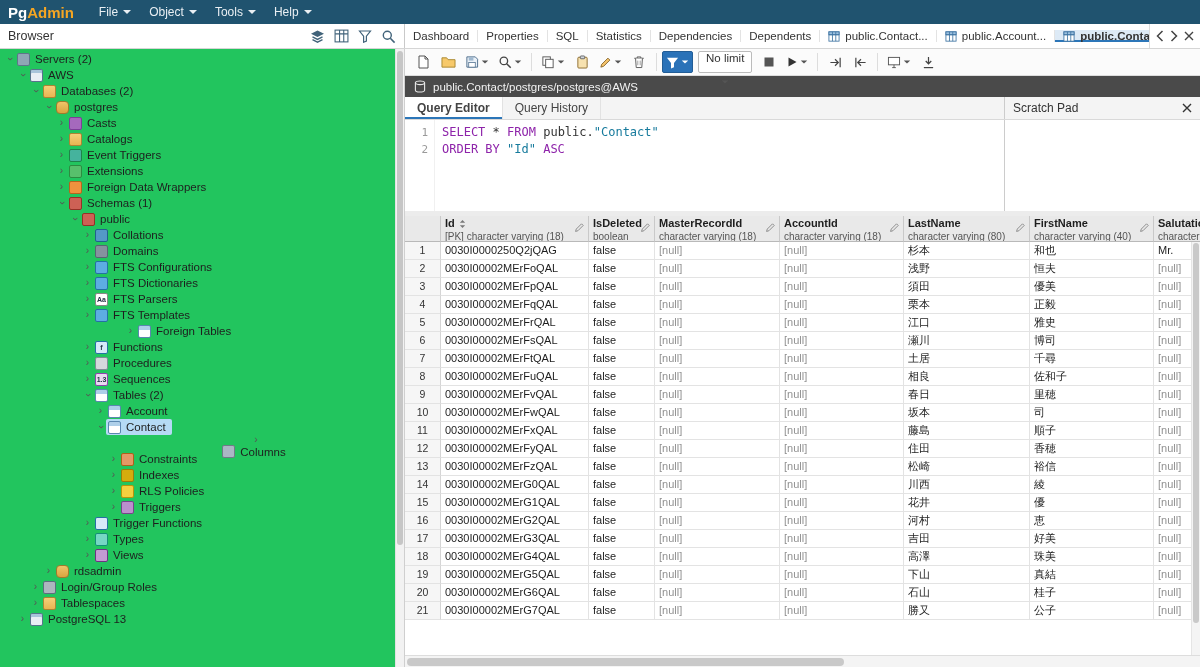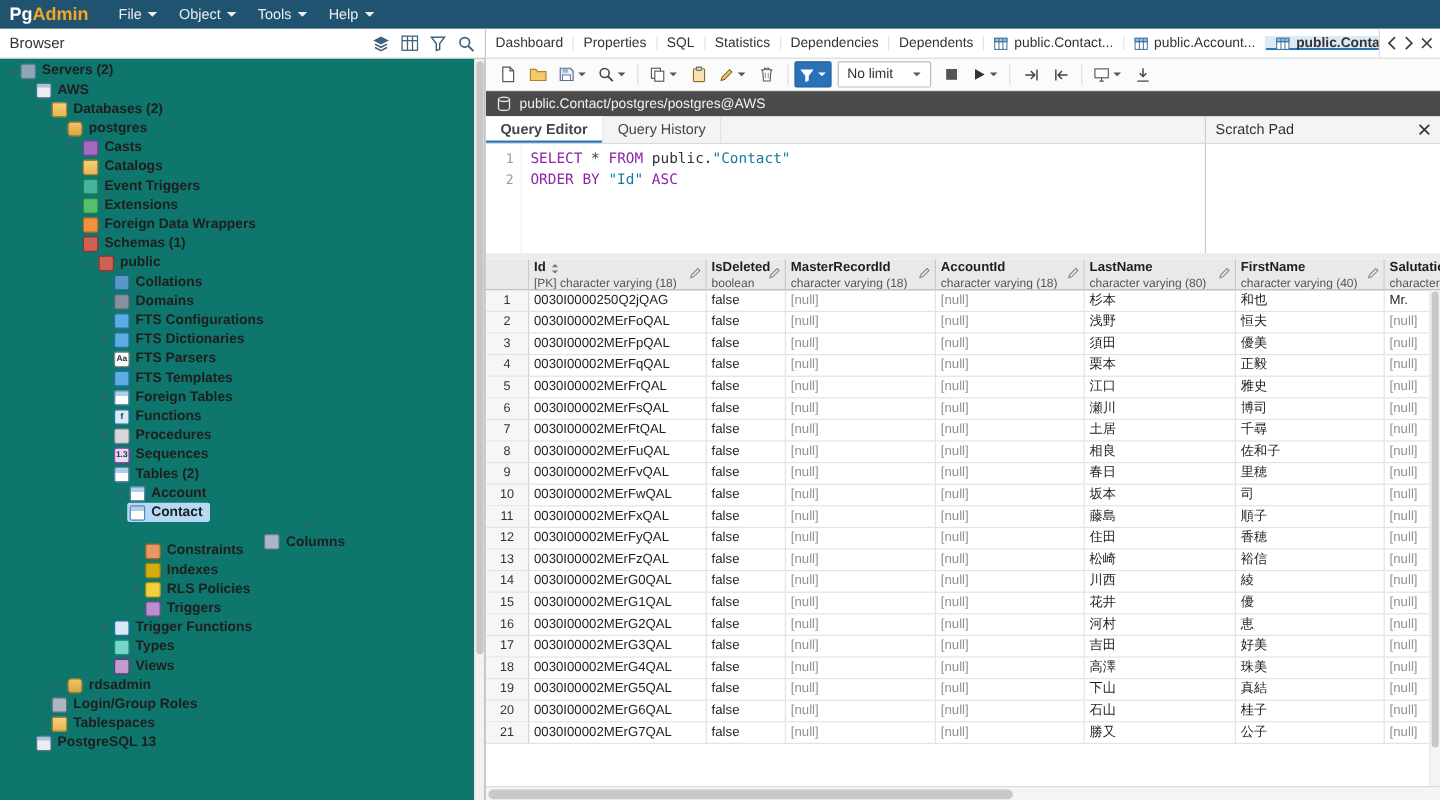--- a/index.html
+++ b/index.html
@@ -27,21 +27,21 @@
   .tabbar { flex:1; display:flex; align-items:center; overflow:hidden; position:relative; }
   .tab { flex:none; display:flex; align-items:center; gap:5px; padding:0 8px; font-size:11.5px; color:#333; border-right:1px solid #e3e3e3; white-space:nowrap; cursor:pointer; }
   .tab.active { background:#ddeaf6; font-weight:bold; box-shadow:inset 0 -2px 0 #2c76b8; }
   .tab-controls { position:absolute; right:0; top:0; bottom:0; background:#fff; display:flex; align-items:center; gap:2px; padding:0 4px; border-left:1px solid #ddd; }
   .tab-controls .icon-btn { padding:2px; }
 
   
   .main { display:flex; height:618px; }
 
   
-  .left-panel { width:405px; min-width:405px; overflow:hidden; position:relative; border-right:1px solid #cfcfcf; background:#0f766e;font-weight:bold; }
+  .left-panel { width:405px; min-width:405px; overflow:hidden; position:relative; border-right:1px solid #cfcfcf; background:#22c55e; }
   .tree { padding-top:2px; }
   .tree-row { height:16px; display:flex; align-items:center; font-size:11.5px; white-space:nowrap; cursor:pointer; }
   .twisty { width:11px; flex:none; color:#555; font-size:10px; line-height:10px; text-align:center; }
   .twisty::before { content:"\203A"; display:inline-block; }
   .twisty.exp::before { transform:rotate(90deg); }
   .row-inner { display:flex; align-items:center; height:16px; padding:0 6px 0 1px; border-radius:2px; }
   .tree-row.selected .row-inner { background:#b5daf5; }
   .ti { width:13px; height:13px; border-radius:2px; margin:0 4px 0 1px; flex:none; position:relative; display:inline-block; }
   .ti[data-glyph]::after { content:attr(data-glyph); position:absolute; inset:0; font-size:7px; font-weight:bold; line-height:12px; text-align:center; color:#234; }
 
@@ -78,21 +78,21 @@
 
   
   .right-panel { flex:1; display:flex; flex-direction:column; min-width:0; }
 
   .qtoolbar { height:27px; display:flex; align-items:center; gap:1px; padding:0 6px; background:#fbfbfb; border-bottom:1px solid #ddd; }
   .tb { height:22px; min-width:24px; display:flex; align-items:center; justify-content:center; gap:2px; background:none; border:1px solid transparent; border-radius:2px; padding:0 3px; cursor:pointer; }
   .tb .caret-down { border-top-color:#555; transform:scale(.8); }
   .tb.primary { background:#2a72b8; border-color:#225d96; }
   .tb.primary .caret-down { border-top-color:#fff; }
   .tb-sep { width:1px; height:18px; background:#ddd; margin:0 4px; flex:none; }
-  .limit-select { display:flex; align-items:center; gap:16px; border:1px solid #bbb; border-radius:2px; background:#fff; height:22px; padding:0 7px; font-size:11.5px; color:#333; margin:0 4px; cursor:pointer; }
+  .limit-select { display:flex; align-items:center; gap:16px; border:1px solid #bbb; border-radius:2px; background:#fff; height:22px; padding:0 7px; font-size:11.5px; color:#333; margin:0 4px; cursor:pointer;flex-direction:column; }
   .limit-select .caret-down { border-top-color:#555; transform:scale(.8); }
 
   .connbar { height:21px; background:#4a4a4a; color:#f2f2f2; display:flex; align-items:center; gap:7px; padding:0 9px; font-size:11.5px; }
 
   .editor-tabs, .output-tabs { height:23px; display:flex; align-items:stretch; background:#f4f4f4; border-bottom:1px solid #d9d9d9; }
   .etab { padding:0 12px; display:flex; align-items:center; font-size:12px; color:#444; border-right:1px solid #e2e2e2; white-space:nowrap; cursor:pointer; }
   .etab.active { background:#fff; font-weight:bold; box-shadow:inset 0 -2px 0 #2c76b8; }
   .scratch-head { width:196px; margin-left:auto; border-left:1px solid #ccc; display:flex; align-items:center; padding:0 8px; font-size:12px; color:#333; }
   .scratch-head .icon-btn { margin-left:auto; }
 
@@ -359,21 +359,21 @@
             <span style="padding-left: 1px;">FTS Parsers</span>
           </span>
         </div>
         <div class="tree-row" style="padding-left: 82px;">
           <span class="twisty"></span>
           <span class="row-inner">
             <span class="ti ti-fts-template"></span>
             <span style="padding-left: 1px;">FTS Templates</span>
           </span>
         </div>
-        <div class="tree-row" style="padding-left: 82px;">
+        <div class="tree-row" style="padding-left: 82px; margin-left: 43px;">
           <span class="twisty"></span>
           <span class="row-inner">
             <span class="ti ti-foreign-tables"></span>
             <span style="padding-left: 1px;">Foreign Tables</span>
           </span>
         </div>
         <div class="tree-row" style="padding-left: 82px;">
           <span class="twisty"></span>
           <span class="row-inner">
             <span class="ti ti-functions" data-glyph="f"></span>

